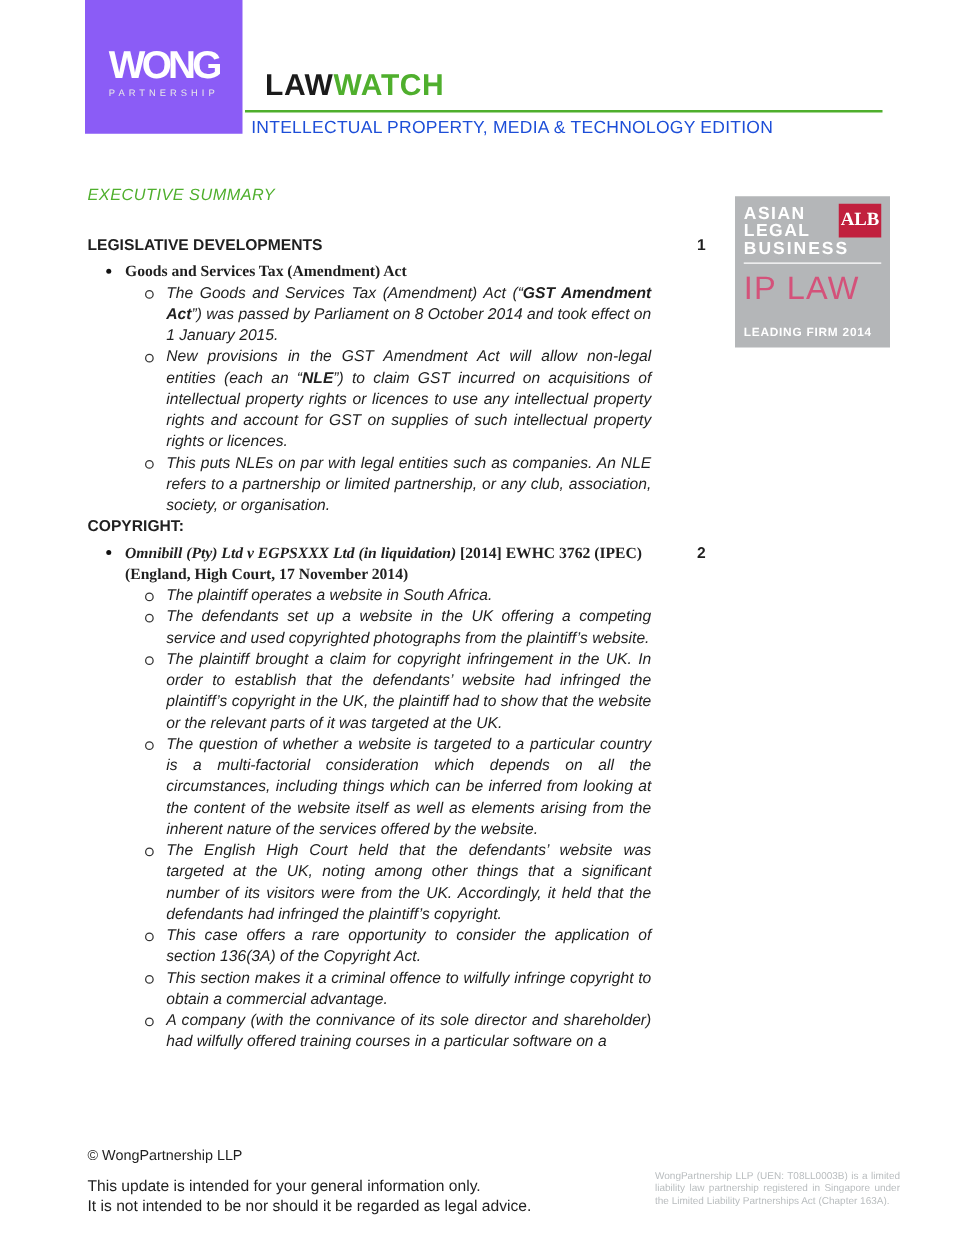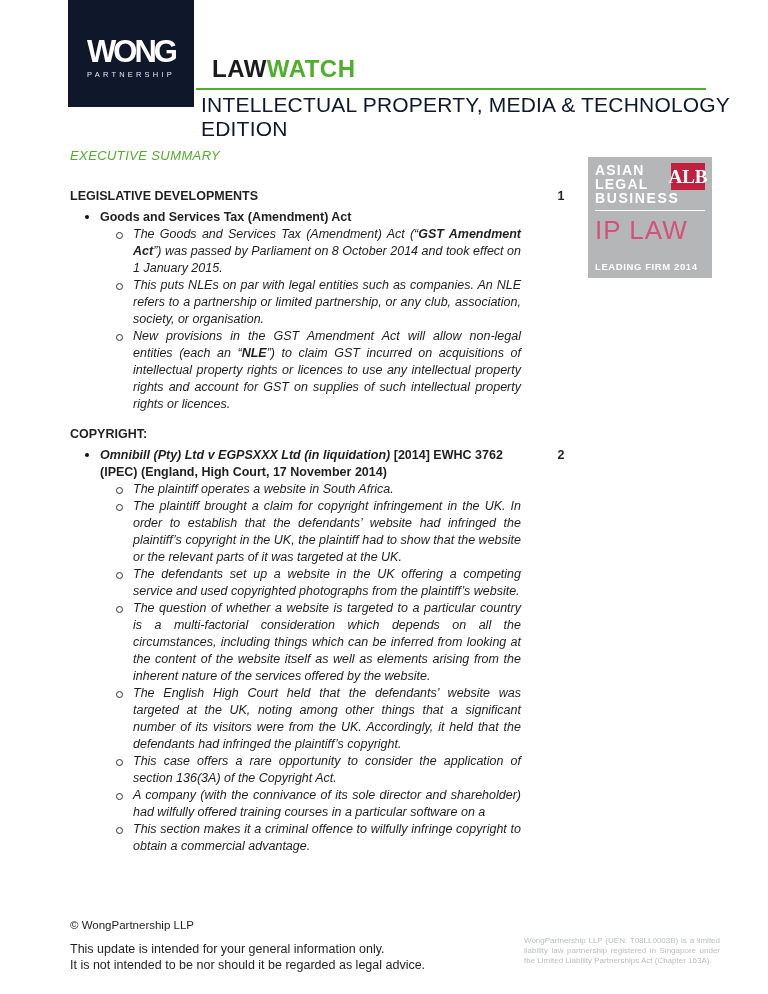--- a/index.html
+++ b/index.html
@@ -12,66 +12,66 @@
   *{margin:0;padding:0;box-sizing:border-box;}
   html,body{background:#fff;}
   body{
     width:768px;height:994px;position:relative;overflow:hidden;
     font-family:"Liberation Sans",sans-serif;color:var(--ink);
   }
 
   
   .logo-box{
     position:absolute;left:68px;top:0;width:126px;height:107px;
-    background:#0f172a;display:flex;flex-direction:column;
+    background:#8b5cf6;display:flex;flex-direction:column;
     justify-content:center;align-items:center;padding-top:8px;
   }
   .logo-wong{color:#ffffff;font-weight:bold;font-size:31px;letter-spacing:-3px;line-height:30px;}
   .logo-partnership{color:#e9e9e9;font-size:7.5px;letter-spacing:3.2px;margin-top:3px;}
   .masthead-title{
     position:absolute;left:212px;top:56px;
     font-size:24px;font-weight:bold;letter-spacing:0.5px;line-height:26px;
   }
   .masthead-title .law{color:#1b1b1b;}
   .masthead-title .watch{color:var(--green);}
   .green-rule{position:absolute;left:196px;top:88px;width:510px;height:2px;background:var(--green);}
-  .edition{position:absolute;left:201px;top:93px;font-size:21px;letter-spacing:0.2px;color:#0f172a;}
+  .edition{position:absolute;left:201px;top:93px;font-size:14px;letter-spacing:0.2px;color:#1d4ed8;}
 
   
   .badge{
     position:absolute;left:588px;top:157px;width:124px;height:121px;
     background:var(--badge-grey);padding:6px 7px 5px 7px;
     display:flex;flex-direction:column;
   }
   .badge-top{position:relative;height:44px;}
   .badge-line{color:#fff;font-weight:bold;font-size:14px;line-height:14px;letter-spacing:1.2px;}
   .badge-line.wide{letter-spacing:1.6px;}
   .alb-box{
     position:absolute;right:0;top:0;width:34px;height:27px;background:var(--alb-red);
-    color:#fff;font-family:"Liberation Serif",serif;font-weight:bold;font-size:19px;
+    color:#fff;font-family:"Liberation Serif",serif;font-weight:bold;font-size:15px;
     display:flex;align-items:center;justify-content:center;
   }
   .badge-divider{height:1px;background:#ffffff;margin:3px 0 4px 0;}
   .badge-iplaw{color:var(--ip-pink);font-size:26px;line-height:30px;letter-spacing:1px;font-weight:normal;}
   .badge-firm{color:#fff;font-weight:bold;font-size:9.5px;letter-spacing:0.6px;margin-top:16px;}
 
   
   .content{position:absolute;left:70px;top:147px;width:506px;font-size:12.5px;line-height:17px;}
   .exec-title{font-size:13px;letter-spacing:0.4px;color:var(--green);margin-bottom:24px;font-weight:normal;font-style:italic;}
-  .section + .section{margin-top:13px;}
+  .section + .section{}
   .section-heading-row{position:relative;margin-bottom:4px;}
   .section-heading{font-size:12.5px;font-weight:bold;display:inline;text-align:right;}
   .page-num{
     position:absolute;left:478px;top:0;width:26px;text-align:center;
     font-weight:bold;font-size:12.5px;font-style:normal;
   }
   .item-title-row{position:relative;display:flex;padding-left:15px;}
   .bullet{width:15px;flex:none;position:relative;}
   .bullet::before{content:"";position:absolute;left:0;top:6px;width:4px;height:4px;background:#111;border-radius:50%;}
-  .item-title{width:424px;font-weight:bold;}
+  .item-title{width:424px;font-weight:bold;font-family:Liberation Serif, serif;}
   .item-title .seg-italic{font-style:italic;}
   .sub-row{display:flex;padding-left:45px;}
   .circle{width:18px;flex:none;position:relative;}
   .circle::before{content:"";position:absolute;left:1px;top:6px;width:5px;height:5px;border:1px solid #333;border-radius:50%;}
   .sub-text{width:388px;text-align:justify;font-style:italic;}
   .sub-text .seg-bold{font-weight:bold;}
 
   
   .footer-left{position:absolute;left:70px;top:919px;}
   .footer-copyright{font-size:11.5px;margin-bottom:10px;}
@@ -115,65 +115,65 @@
         <div class="item-title-row">
           <span class="bullet"></span>
           <div class="item-title"><span>Goods and Services Tax (Amendment) Act</span></div>
         </div>
         <div class="sub-row">
           <span class="circle"></span>
           <div class="sub-text"><span>The Goods and Services Tax (Amendment) Act (“</span><span class="seg-bold">GST Amendment Act</span><span>”) was passed by Parliament on 8 October 2014 and took effect on 1 January 2015.</span></div>
         </div>
         <div class="sub-row">
           <span class="circle"></span>
-          <div class="sub-text"><span>This puts NLEs on par with legal entities such as companies. An NLE refers to a partnership or limited partnership, or any club, association, society, or organisation.</span></div>
+          <div class="sub-text"><span>New provisions in the GST Amendment Act will allow non-legal entities (each an “</span><span class="seg-bold">NLE</span><span>”) to claim GST incurred on acquisitions of intellectual property rights or licences to use any intellectual property rights and account for GST on supplies of such intellectual property rights or licences.</span></div>
         </div>
         <div class="sub-row">
           <span class="circle"></span>
-          <div class="sub-text"><span>New provisions in the GST Amendment Act will allow non-legal entities (each an “</span><span class="seg-bold">NLE</span><span>”) to claim GST incurred on acquisitions of intellectual property rights or licences to use any intellectual property rights and account for GST on supplies of such intellectual property rights or licences.</span></div>
+          <div class="sub-text"><span>This puts NLEs on par with legal entities such as companies. An NLE refers to a partnership or limited partnership, or any club, association, society, or organisation.</span></div>
         </div>
       </section>
       <section class="section">
         <div class="section-heading-row"><h3 class="section-heading">COPYRIGHT:</h3></div>
         <div class="item-title-row">
           <span class="bullet"></span>
           <div class="item-title"><span class="seg-italic">Omnibill (Pty) Ltd v EGPSXXX Ltd (in liquidation)</span><span> [2014] EWHC 3762 (IPEC) (England, High Court, 17 November 2014)</span></div>
           <span class="page-num">2</span>
         </div>
         <div class="sub-row">
           <span class="circle"></span>
           <div class="sub-text"><span>The plaintiff operates a website in South Africa.</span></div>
         </div>
         <div class="sub-row">
           <span class="circle"></span>
-          <div class="sub-text"><span>The plaintiff brought a claim for copyright infringement in the UK. In order to establish that the defendants’ website had infringed the plaintiff’s copyright in the UK, the plaintiff had to show that the website or the relevant parts of it was targeted at the UK.</span></div>
+          <div class="sub-text"><span>The defendants set up a website in the UK offering a competing service and used copyrighted photographs from the plaintiff’s website.</span></div>
         </div>
         <div class="sub-row">
           <span class="circle"></span>
-          <div class="sub-text"><span>The defendants set up a website in the UK offering a competing service and used copyrighted photographs from the plaintiff’s website.</span></div>
+          <div class="sub-text"><span>The plaintiff brought a claim for copyright infringement in the UK. In order to establish that the defendants’ website had infringed the plaintiff’s copyright in the UK, the plaintiff had to show that the website or the relevant parts of it was targeted at the UK.</span></div>
         </div>
         <div class="sub-row">
           <span class="circle"></span>
           <div class="sub-text"><span>The question of whether a website is targeted to a particular country is a multi-factorial consideration which depends on all the circumstances, including things which can be inferred from looking at the content of the website itself as well as elements arising from the inherent nature of the services offered by the website.</span></div>
         </div>
         <div class="sub-row">
           <span class="circle"></span>
           <div class="sub-text"><span>The English High Court held that the defendants’ website was targeted at the UK, noting among other things that a significant number of its visitors were from the UK. Accordingly, it held that the defendants had infringed the plaintiff’s copyright.</span></div>
         </div>
         <div class="sub-row">
           <span class="circle"></span>
           <div class="sub-text"><span>This case offers a rare opportunity to consider the application of section 136(3A) of the Copyright Act.</span></div>
         </div>
         <div class="sub-row">
           <span class="circle"></span>
-          <div class="sub-text"><span>A company (with the connivance of its sole director and shareholder) had wilfully offered training courses in a particular software on a</span></div>
+          <div class="sub-text"><span>This section makes it a criminal offence to wilfully infringe copyright to obtain a commercial advantage.</span></div>
         </div>
         <div class="sub-row">
           <span class="circle"></span>
-          <div class="sub-text"><span>This section makes it a criminal offence to wilfully infringe copyright to obtain a commercial advantage.</span></div>
+          <div class="sub-text"><span>A company (with the connivance of its sole director and shareholder) had wilfully offered training courses in a particular software on a</span></div>
         </div>
       </section>
     </div>
 </div>
 
 <div class="footer-left">
   <div class="footer-copyright">© WongPartnership LLP</div>
   <div class="footer-disclaimer">
     <div>This update is intended for your general information only.</div>
     <div>It is not intended to be nor should it be regarded as legal advice.</div>

